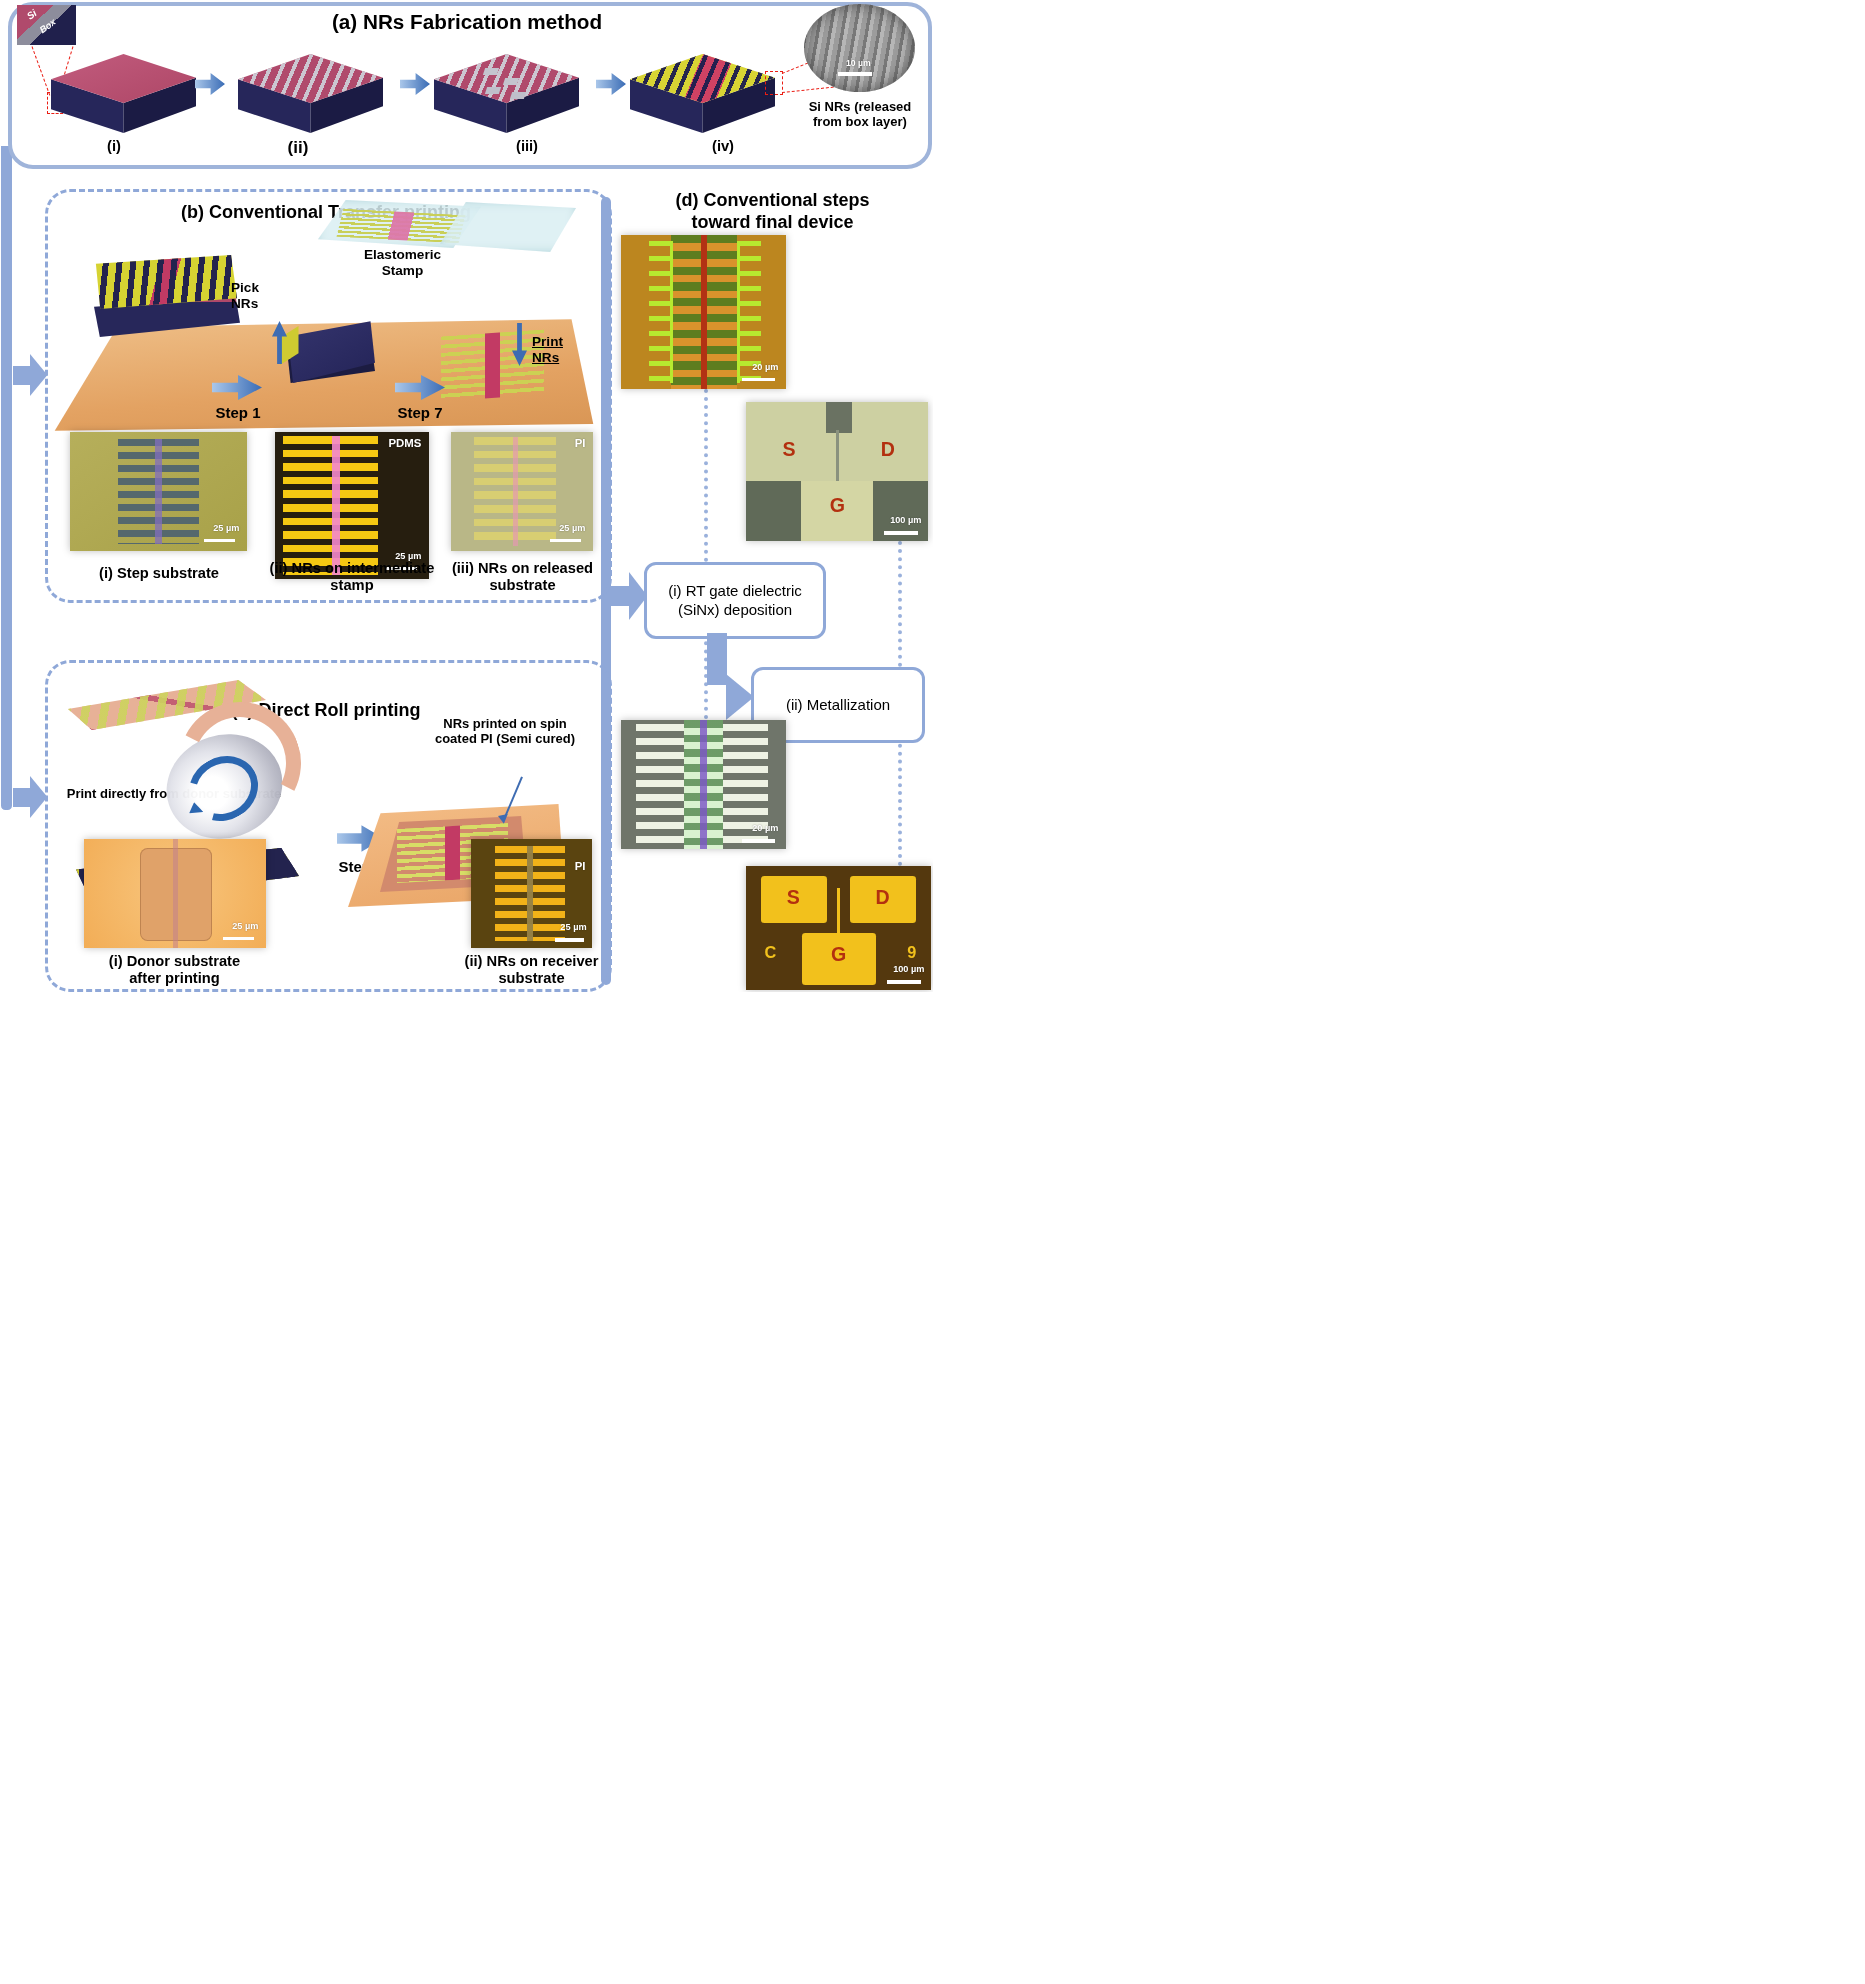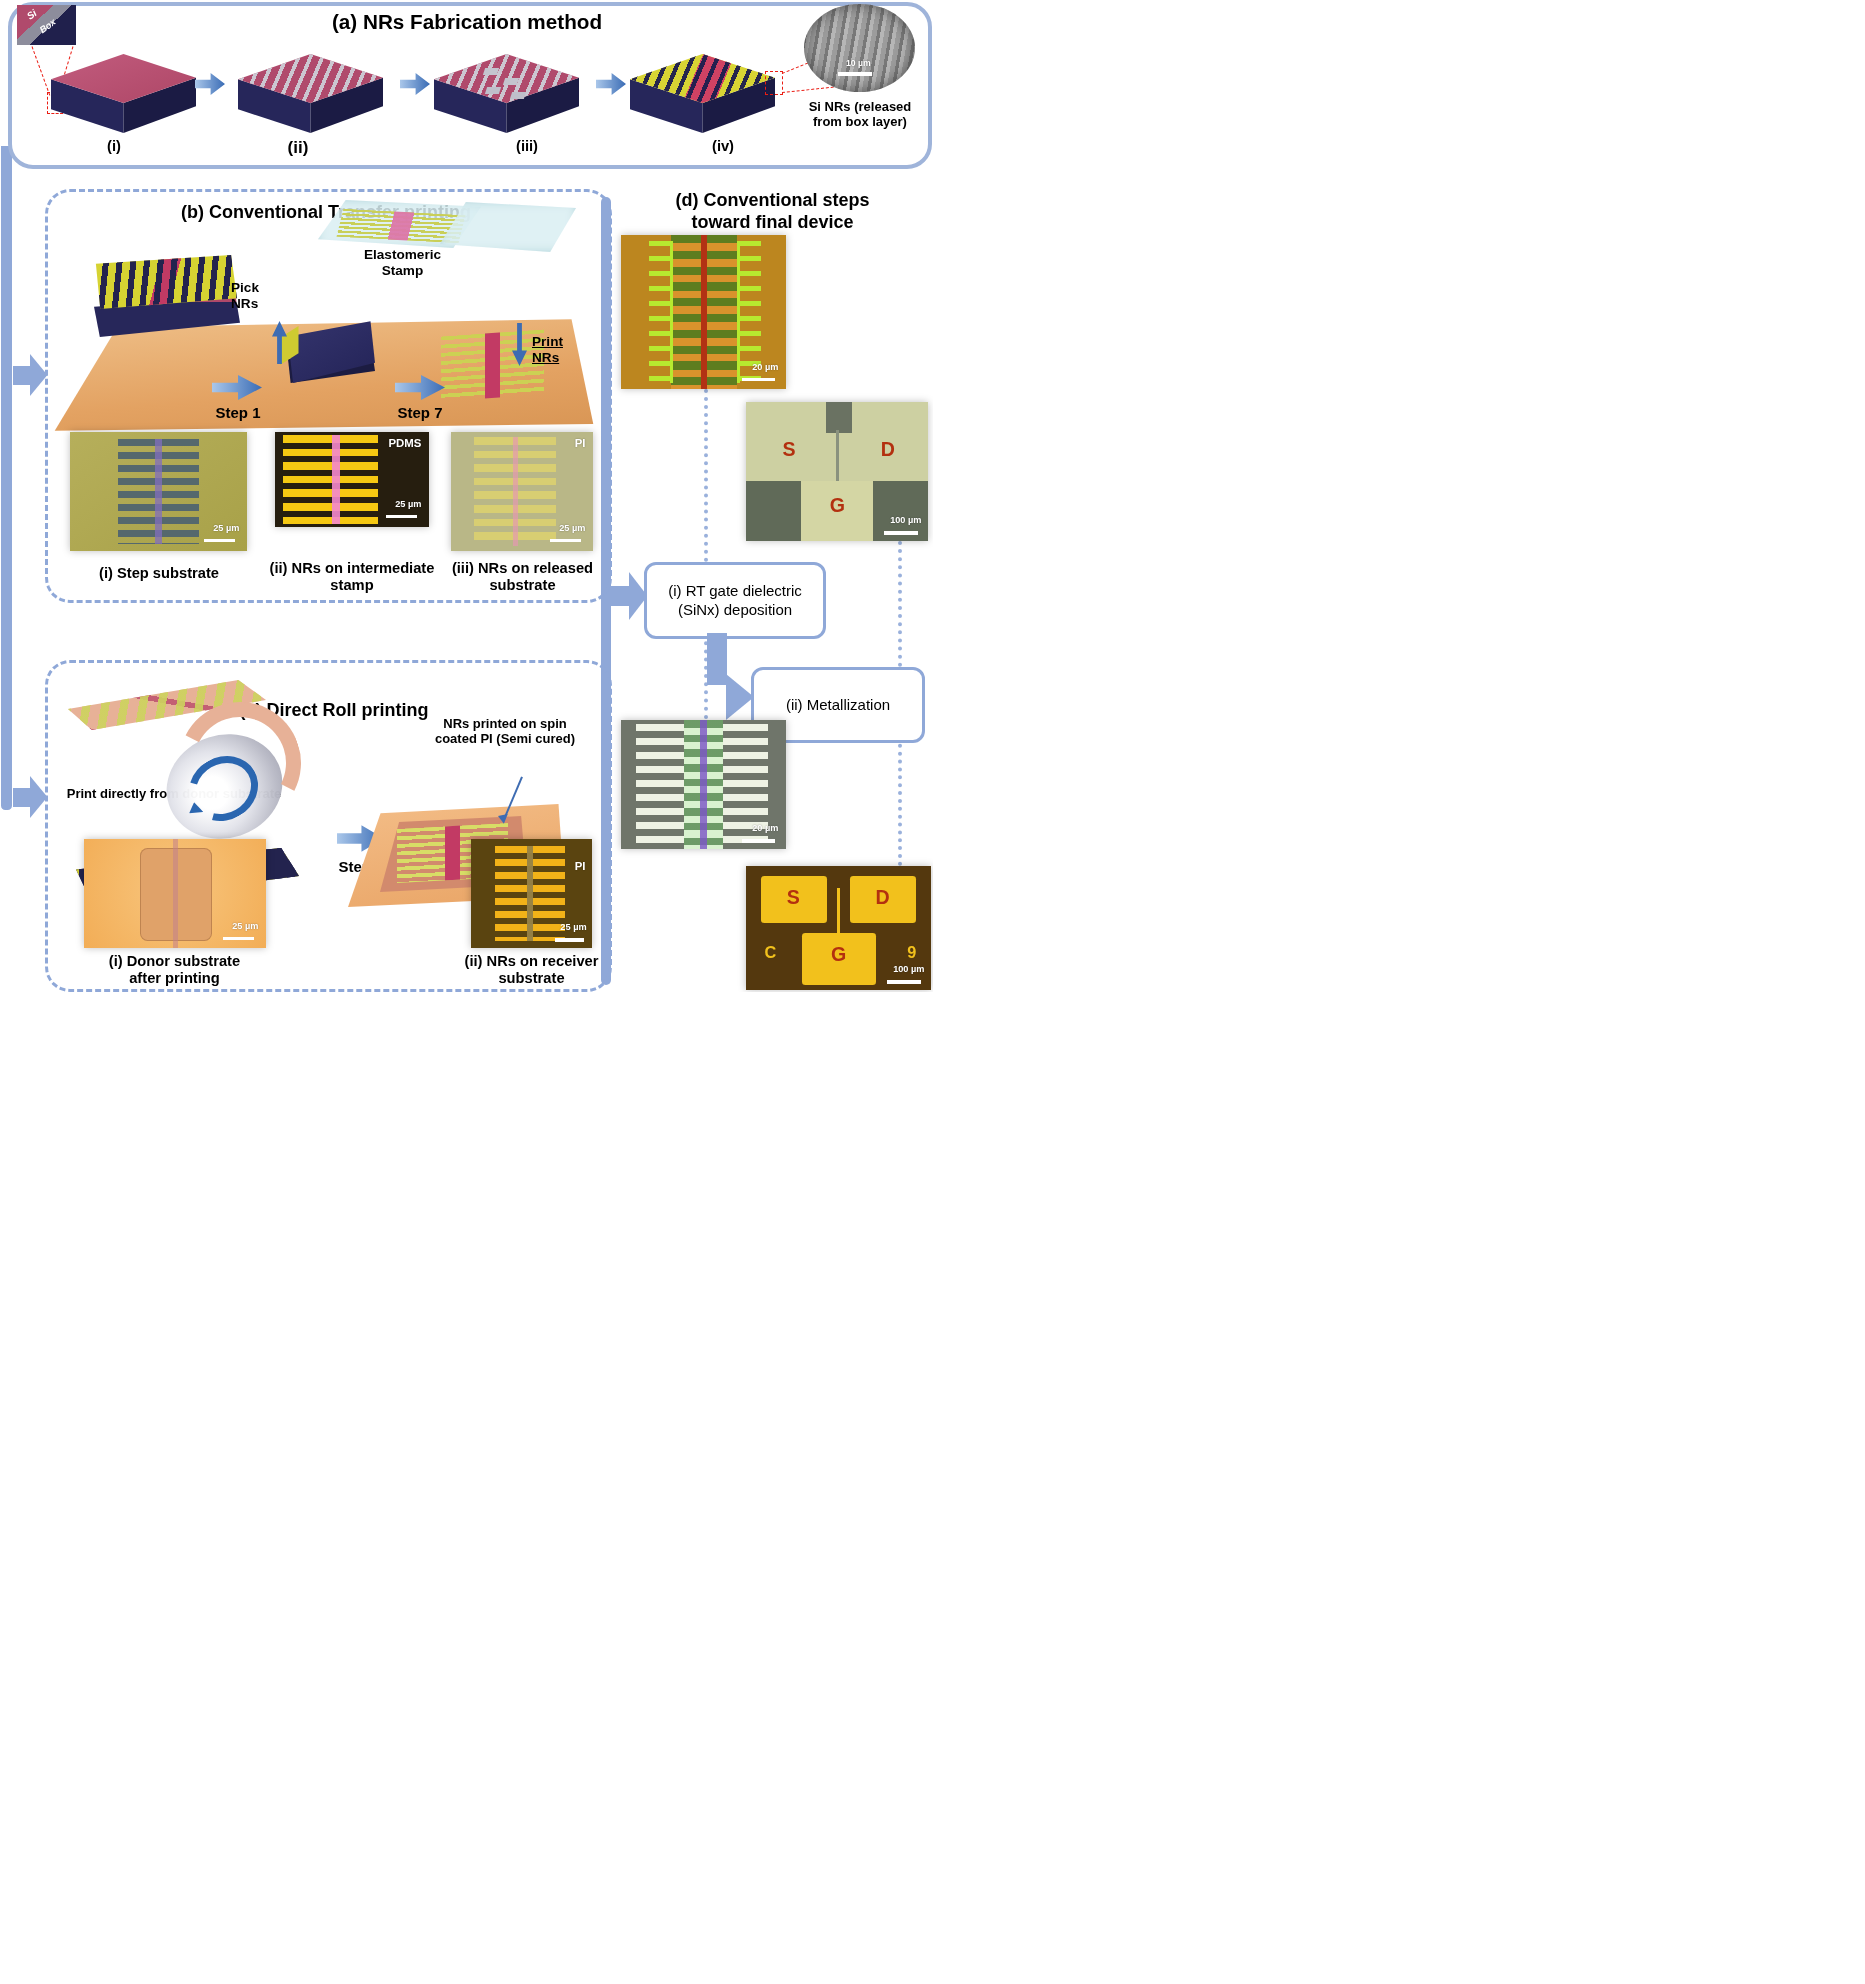--- a/index.html
+++ b/index.html
@@ -134,40 +134,40 @@
   <div class="abs ttl ctr" style="left:197px;top:404px;width:82px;font-size:15px;">Step 1</div>
   <div class="abs block-arrow" style="left:395px;top:374px;width:50px;height:27px;"></div>
   <div class="abs ttl ctr" style="left:379px;top:404px;width:82px;font-size:15px;">Step 7</div>
 
   <div class="abs micro" style="left:70px;top:432px;width:177px;height:119px;background:linear-gradient(145deg,#b6af5b,#a8a148);">
     <div class="abs" style="left:27%;top:6%;width:46%;height:88%;background-image:linear-gradient(90deg,rgba(130,110,190,0) 46%,rgba(130,110,190,.75) 46% 54%,rgba(130,110,190,0) 54%),repeating-linear-gradient(180deg,#55686d 0 7px,rgba(0,0,0,0) 7px 13px);"></div>
     <div class="abs sbar-txt" style="right:7.6px;bottom:18.5px;">25 µm</div>
     <div class="abs sbar-line" style="right:12px;bottom:8.7px;width:31.5px;"></div>
   </div>
 
-  <div class="abs micro" style="left:275px;top:432px;width:154px;height:95px;background:#261e0f;">
+  <div class="abs micro" style="left:275px;top:432px;width:154px;height:147px;background:#261e0f;">
     <div class="abs" style="left:5%;top:3%;width:62%;height:94%;background-image:linear-gradient(90deg,rgba(240,130,200,0) 52%,rgba(243,135,205,.9) 52% 60%,rgba(240,130,200,0) 60%),repeating-linear-gradient(180deg,#f5c812 0 7.6px,rgba(0,0,0,0) 7.6px 13.6px);"></div>
     <div class="abs tag" style="right:7.6px;top:5.4px;">PDMS</div>
     <div class="abs sbar-txt" style="right:7.6px;bottom:18.5px;">25 µm</div>
     <div class="abs sbar-line" style="right:12px;bottom:8.7px;width:31.5px;"></div>
   </div>
 
   <div class="abs micro" style="left:451px;top:432px;width:142px;height:119px;background:#b9b787;">
     <div class="abs" style="left:16%;top:4%;width:58%;height:92%;background-image:linear-gradient(90deg,rgba(230,150,180,0) 47%,rgba(230,150,180,.65) 47% 54%,rgba(230,150,180,0) 54%),repeating-linear-gradient(180deg,#d8ce72 0 7.6px,rgba(0,0,0,0) 7.6px 13.6px);"></div>
     <div class="abs tag" style="right:7.6px;top:5.4px;">PI</div>
     <div class="abs sbar-txt" style="right:7.6px;bottom:18.5px;">25 µm</div>
     <div class="abs sbar-line" style="right:12px;bottom:8.7px;width:31.5px;"></div>
   </div>
 
   <div class="abs cap ctr" style="left:60px;top:565px;width:198px;font-size:14.7px;">(i) Step substrate</div>
   <div class="abs cap ctr" style="left:265px;top:560px;width:174px;font-size:14.7px;">(ii) NRs on intermediate stamp</div>
   <div class="abs cap ctr" style="left:433px;top:560px;width:179px;font-size:14.7px;">(iii) NRs on released substrate</div>
 
   <div class="abs dash-panel" style="left:45px;top:660px;width:561px;height:326px;"></div>
-  <div class="abs ttl ctr" style="left:187px;top:700px;width:294px;font-size:18px;">(c) Direct Roll printing</div>
+  <div class="abs ttl ctr" style="left:179px;top:700px;width:294px;font-size:18px;">(c) Direct Roll printing</div>
   <div class="abs cap ctr" style="left:60px;top:786px;width:228px;font-size:13px;font-weight:600;">Print directly from donor substrate</div>
 
   <div class="abs" style="left:76px;top:848px;width:223px;height:54px;clip-path:polygon(0 40%,92% 0,100% 52%,7% 100%);background-color:#23234e;background-image:linear-gradient(115deg,rgba(35,35,78,0) 0 48%,#23234e 48%),repeating-linear-gradient(95deg,#cfcb31 0 4.9px,#23234e 4.9px 13px);"></div>
   <div class="abs" style="left:68px;top:680px;width:198px;height:50px;clip-path:polygon(0 58%,86% 0,100% 40%,12% 100%);background-color:#e7b197;background-image:repeating-linear-gradient(100deg,rgba(205,211,94,.9) 0 8.2px,rgba(0,0,0,0) 8.2px 18.5px),repeating-linear-gradient(10deg,rgba(186,74,107,.8) 0 5.4px,rgba(0,0,0,0) 5.4px 43px);"></div>
   <div class="abs" style="left:166px;top:735px;width:117px;height:103px;border-radius:50%;transform:rotate(-18deg);background:radial-gradient(circle at 38% 52%,#ffffff 0 18%,#e2e3ea 45%,#b9bac6 72%,#9596a6 100%);opacity:.97;"></div>
   <div class="abs" style="left:179px;top:702px;width:122px;height:122px;border-radius:50%;border:15px solid #e7b197;border-left-color:transparent;border-bottom-color:transparent;transform:rotate(-18deg);box-sizing:border-box;"></div>
   <div class="abs" style="left:188px;top:757px;width:71px;height:63px;border-radius:50%;border:7.6px solid #2a66b0;border-left-color:transparent;transform:rotate(-30deg);box-sizing:border-box;"></div>
   <div class="abs" style="left:188px;top:803px;width:13px;height:13px;clip-path:polygon(0 0,100% 45%,25% 100%);background:#2a66b0;transform:rotate(150deg);"></div>
 
   <div class="abs block-arrow" style="left:337px;top:824px;width:47px;height:29px;"></div>

